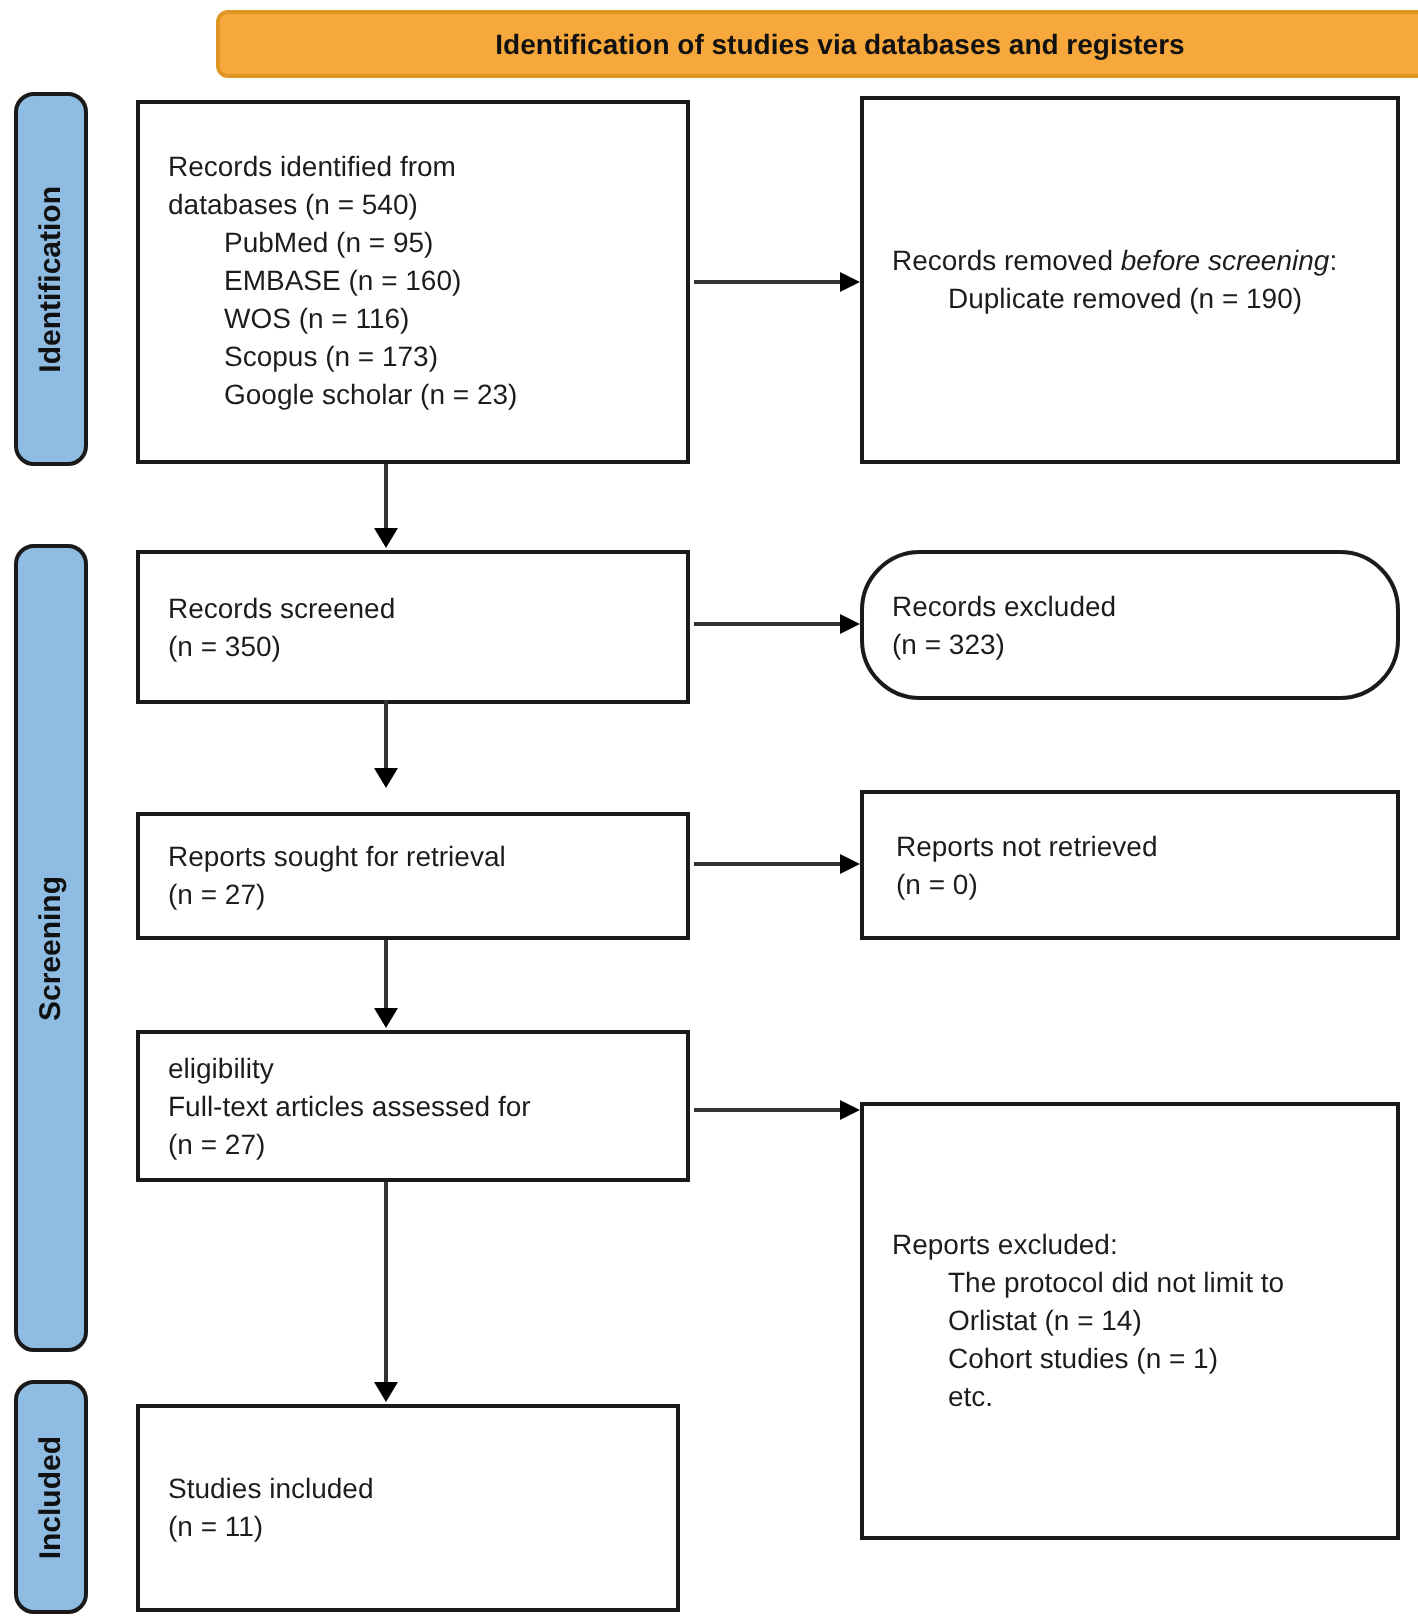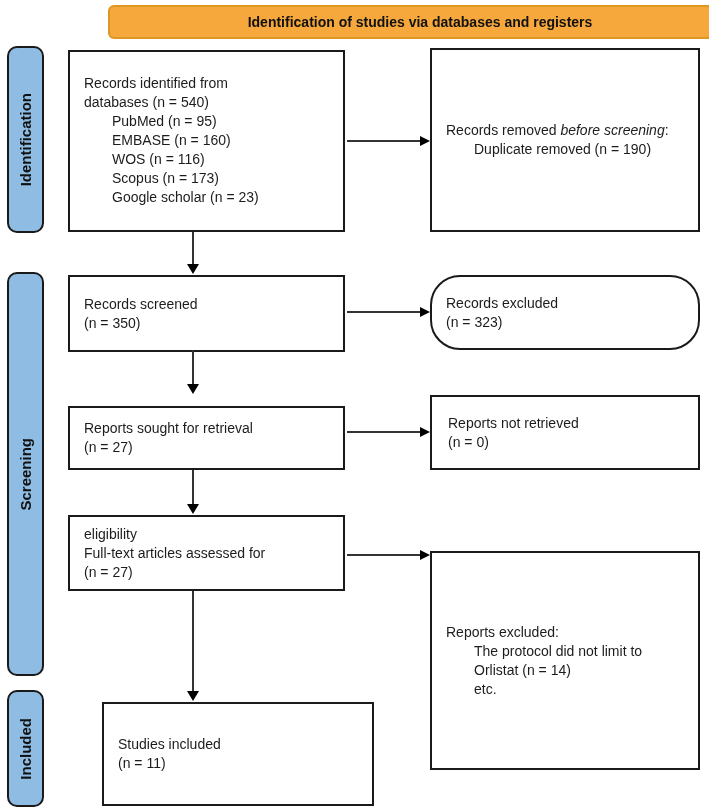--- a/index.html
+++ b/index.html
@@ -49,21 +49,21 @@
     justify-content: center;
   }
   .box.top-align { justify-content: flex-start; padding-top: 22px; }
   .indent { padding-left: 28px; }
   .left-col { left: 68px; width: 277px; }
   .right-col { left: 430px; width: 270px; }
   #box-records-identified { top: 50px;  height: 182px; }
   #box-records-screened   { top: 275px; height: 77px; }
   #box-reports-sought     { top: 406px; height: 64px; }
   #box-fulltext           { top: 515px; height: 76px; }
-  #box-studies-included   { top: 702px; height: 104px; width: 272px; margin-left: 34px; }
+  #box-studies-included   { top: 702px; height: 104px; width: 272px; }
   #box-records-removed    { top: 48px;  height: 184px; }
   #box-records-excluded   { top: 275px; height: 75px; border-radius: 30px; }
   #box-reports-notret     { top: 395px; height: 75px; padding-left: 16px; }
   #box-reports-excluded   { top: 513px; height: 219px; margin-top: 38px; }
   #stage-identification { top: 46px;  height: 187px; }
   #stage-screening      { top: 272px; height: 404px; }
   #stage-included       { top: 690px; height: 117px; }
   .arrow-h {
     position: absolute;
     height: 0;
@@ -148,20 +148,21 @@
 
   <div class="box left-col" id="box-fulltext">
     <div>eligibility</div>
     <div>Full-text articles assessed for</div>
     <div>(n = 27)</div>
   </div>
 
   <div class="box right-col" id="box-reports-excluded">
     <div>Reports excluded:</div>
     <div class="indent">The protocol did not limit to Orlistat (n = 14)</div>
+    <div class="indent">Cohort studies (n = 1)</div>
     <div class="indent">etc.</div>
   </div>
 
   <div class="box left-col" id="box-studies-included">
     <div>Studies included</div>
     <div>(n = 11)</div>
   </div>
 
   <div class="arrow-h" style="left:347px; top:140px; width:74px;"></div>
   <div class="arrow-h" style="left:347px; top:311px; width:74px;"></div>

